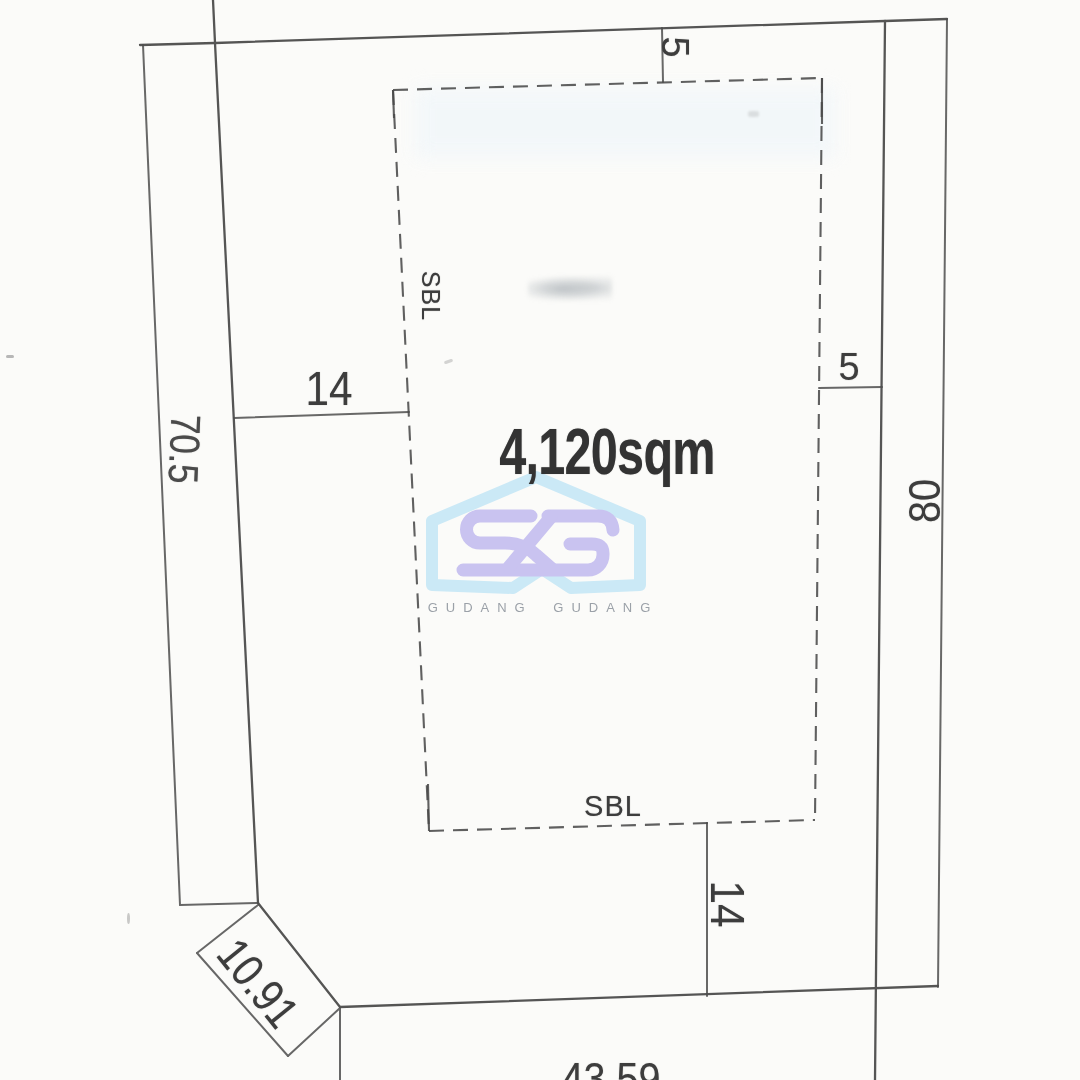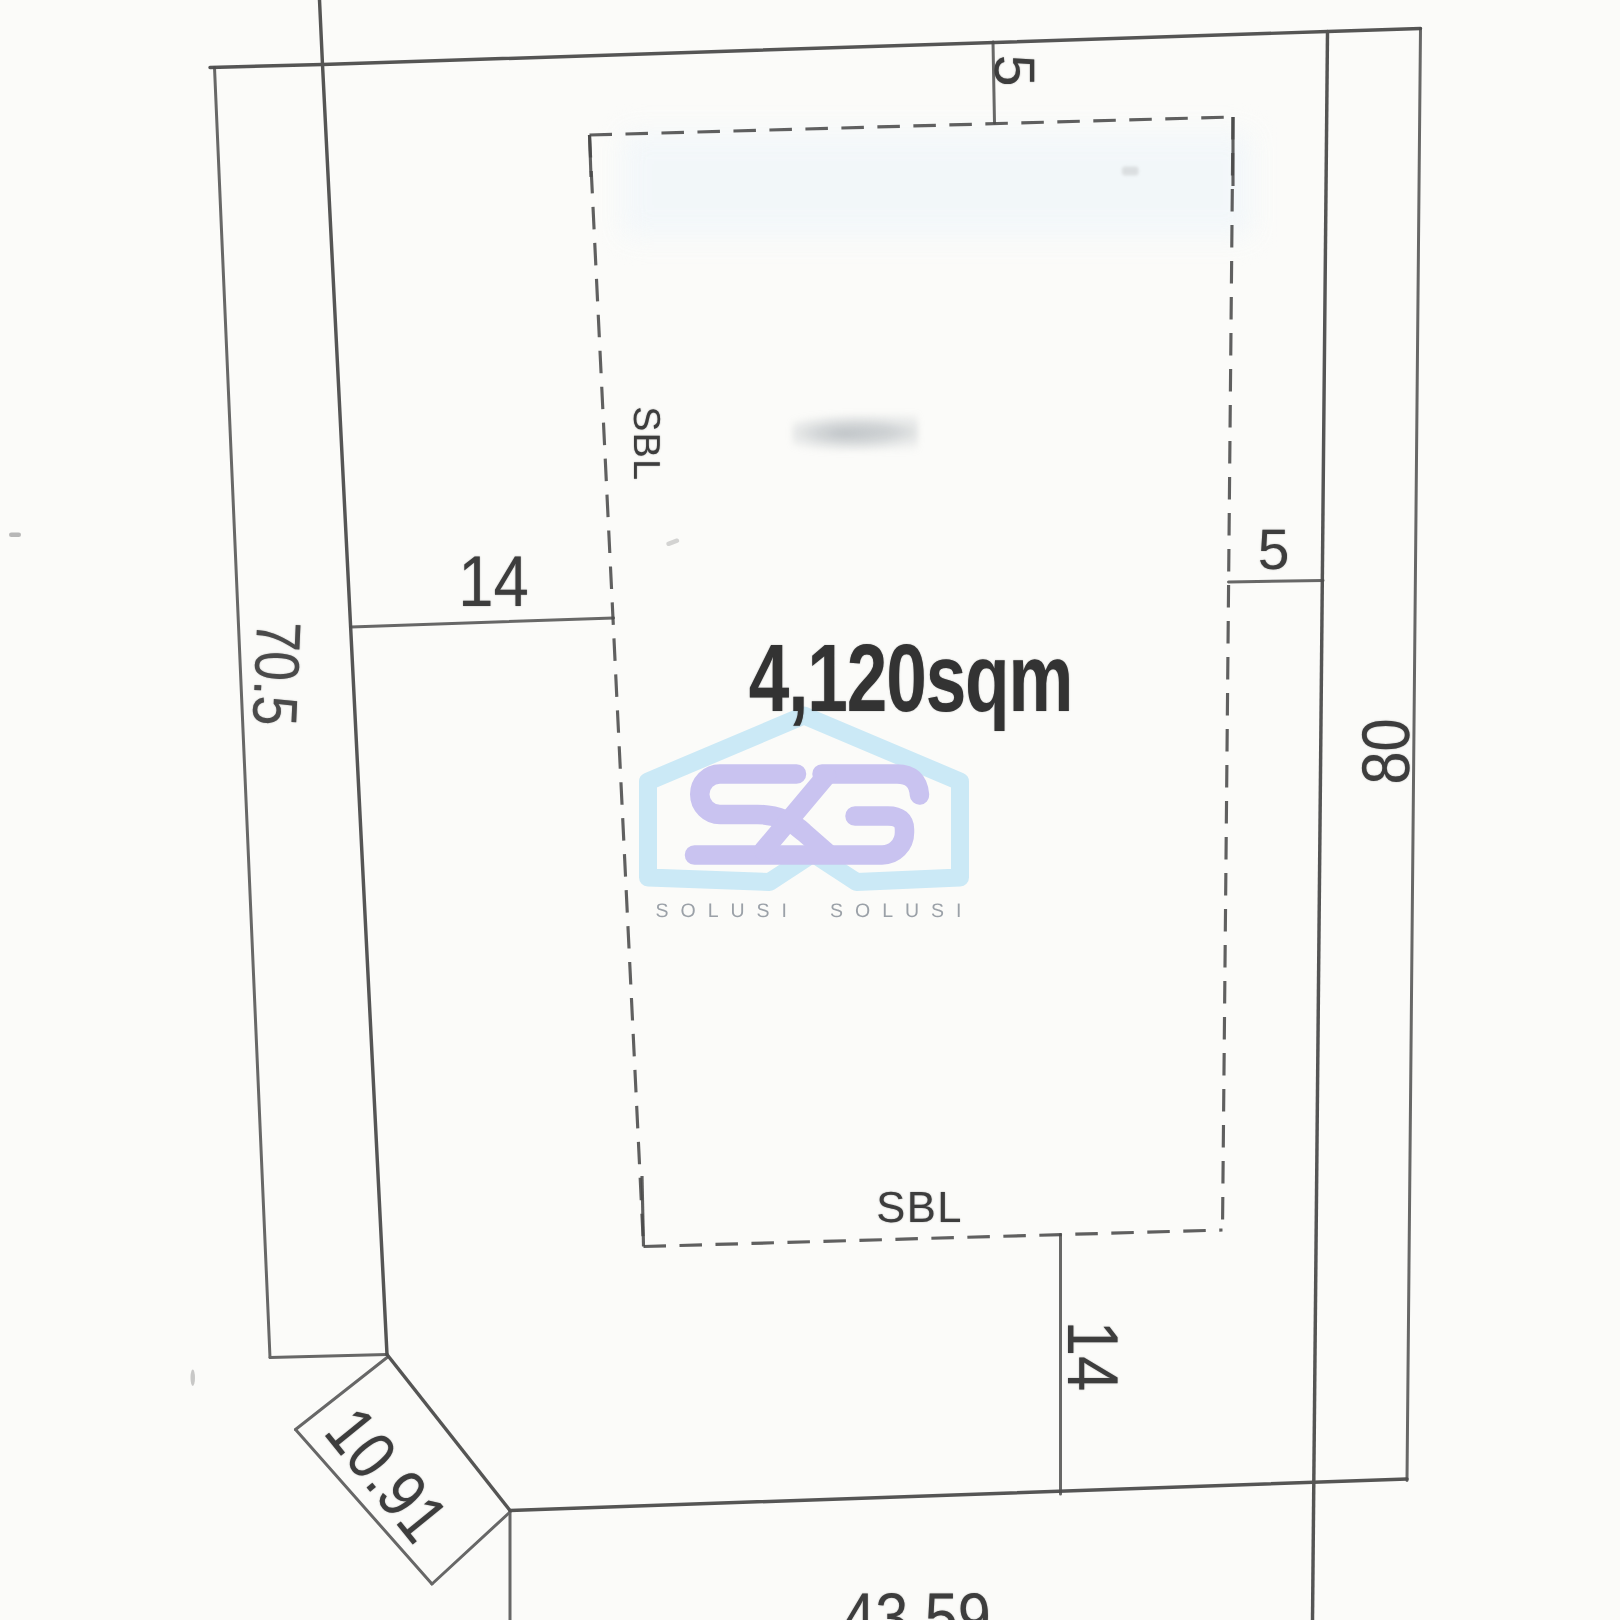--- a/index.html
+++ b/index.html
@@ -130,14 +130,14 @@
 
   <div class="lbl dim5-top">5</div>
   <div class="lbl dim5-right">5</div>
   <div class="lbl dim14-left">14</div>
   <div class="lbl dim14-bottom">14</div>
   <div class="lbl dim80">80</div>
   <div class="lbl dim70">70.5</div>
   <div class="lbl dim1091">10.91</div>
   <div class="lbl dim4359">43.59</div>
 
-  <div class="brand">SOLUSI SOLUSI</div>
+  <div class="brand">GUDANG GUDANG</div>
 </div>
 
 </body></html>

